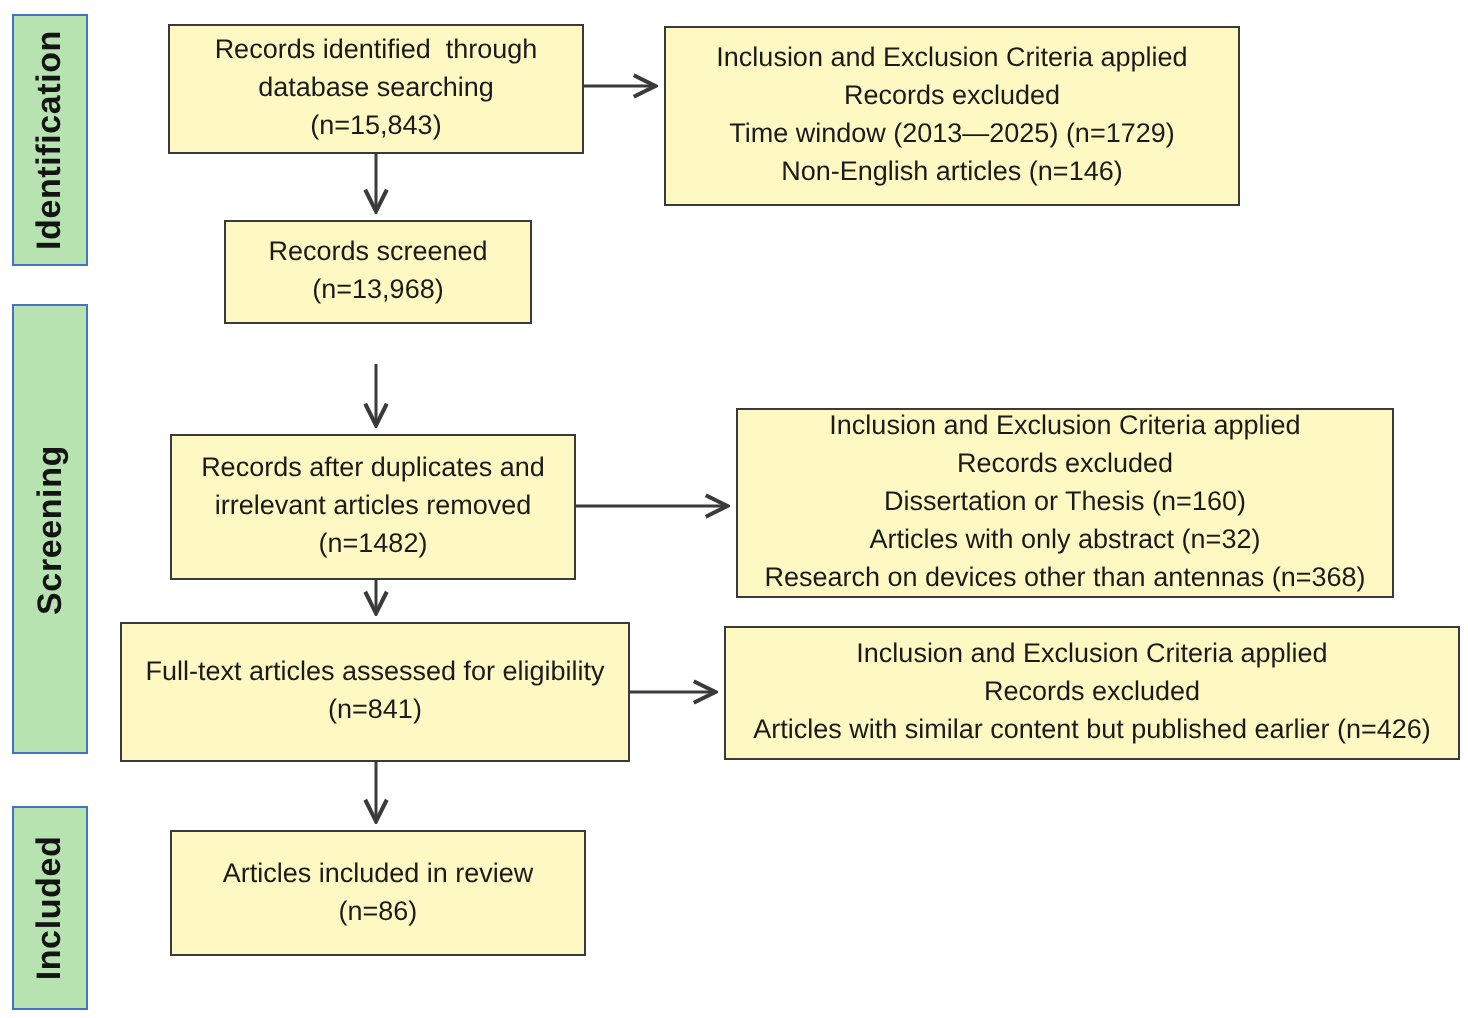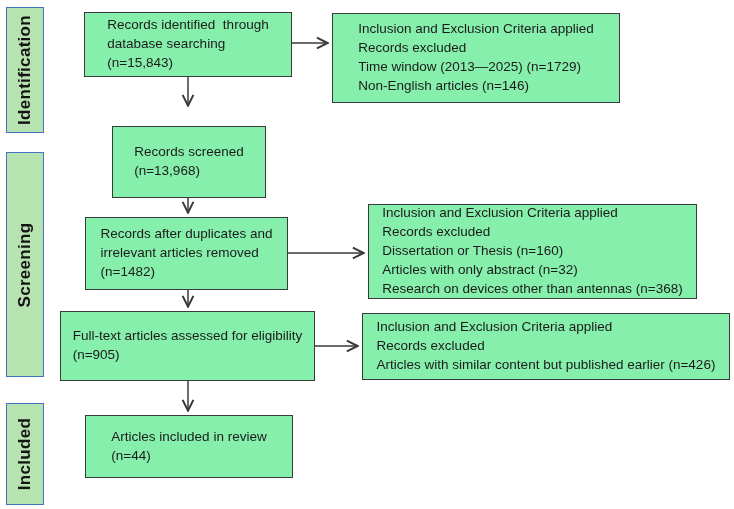--- a/index.html
+++ b/index.html
@@ -36,37 +36,37 @@
   .stage span{
     transform:rotate(-90deg);
     white-space:nowrap;
     font-weight:bold;
     font-size:17px;
     letter-spacing:.3px;
     color:#141414;
   }
   .box{
     position:absolute;
-    background:#86efac;
+    background:#fef9c3;
     border:1.5px solid var(--box-border);
     box-sizing:border-box;
     display:flex;align-items:center;justify-content:center;
-    text-align:left;
+    text-align:center;
     white-space:pre-wrap;
     font-size:13.5px;
     line-height:1.4;
     padding:2px 6px;
   }
   #stage-identification{top:7px;height:126px;}
   #stage-screening{top:152px;height:225px;}
   #stage-included{top:403px;height:102px;}
 
   #box-identified{left:84px;top:12px;width:208px;height:65px;}
   #box-excluded-1{left:332px;top:13px;width:288px;height:90px;}
-  #box-screened{left:112px;top:126px;width:154px;height:72px;}
+  #box-screened{left:112px;top:110px;width:154px;height:52px;}
   #box-after-duplicates{left:85px;top:217px;width:203px;height:73px;}
   #box-excluded-2{left:368px;top:204px;width:329px;height:95px;}
   #box-fulltext{left:60px;top:311px;width:255px;height:70px;}
   #box-excluded-3{left:362px;top:313px;width:368px;height:67px;}
   #box-included{left:85px;top:415px;width:208px;height:63px;}
 </style>
 </head>
 <body>
 
 <div class="canvas">
@@ -114,22 +114,22 @@
 irrelevant articles removed
 (n=1482)</div>
 
   <div class="box" id="box-excluded-2">Inclusion and Exclusion Criteria applied
 Records excluded
 Dissertation or Thesis (n=160)
 Articles with only abstract (n=32)
 Research on devices other than antennas (n=368)</div>
 
   <div class="box" id="box-fulltext">Full-text articles assessed for eligibility
-(n=905)</div>
+(n=841)</div>
 
   <div class="box" id="box-excluded-3">Inclusion and Exclusion Criteria applied
 Records excluded
 Articles with similar content but published earlier (n=426)</div>
 
   <div class="box" id="box-included">Articles included in review
-(n=44)</div>
+(n=86)</div>
 
 </div>
 
 </body></html>

